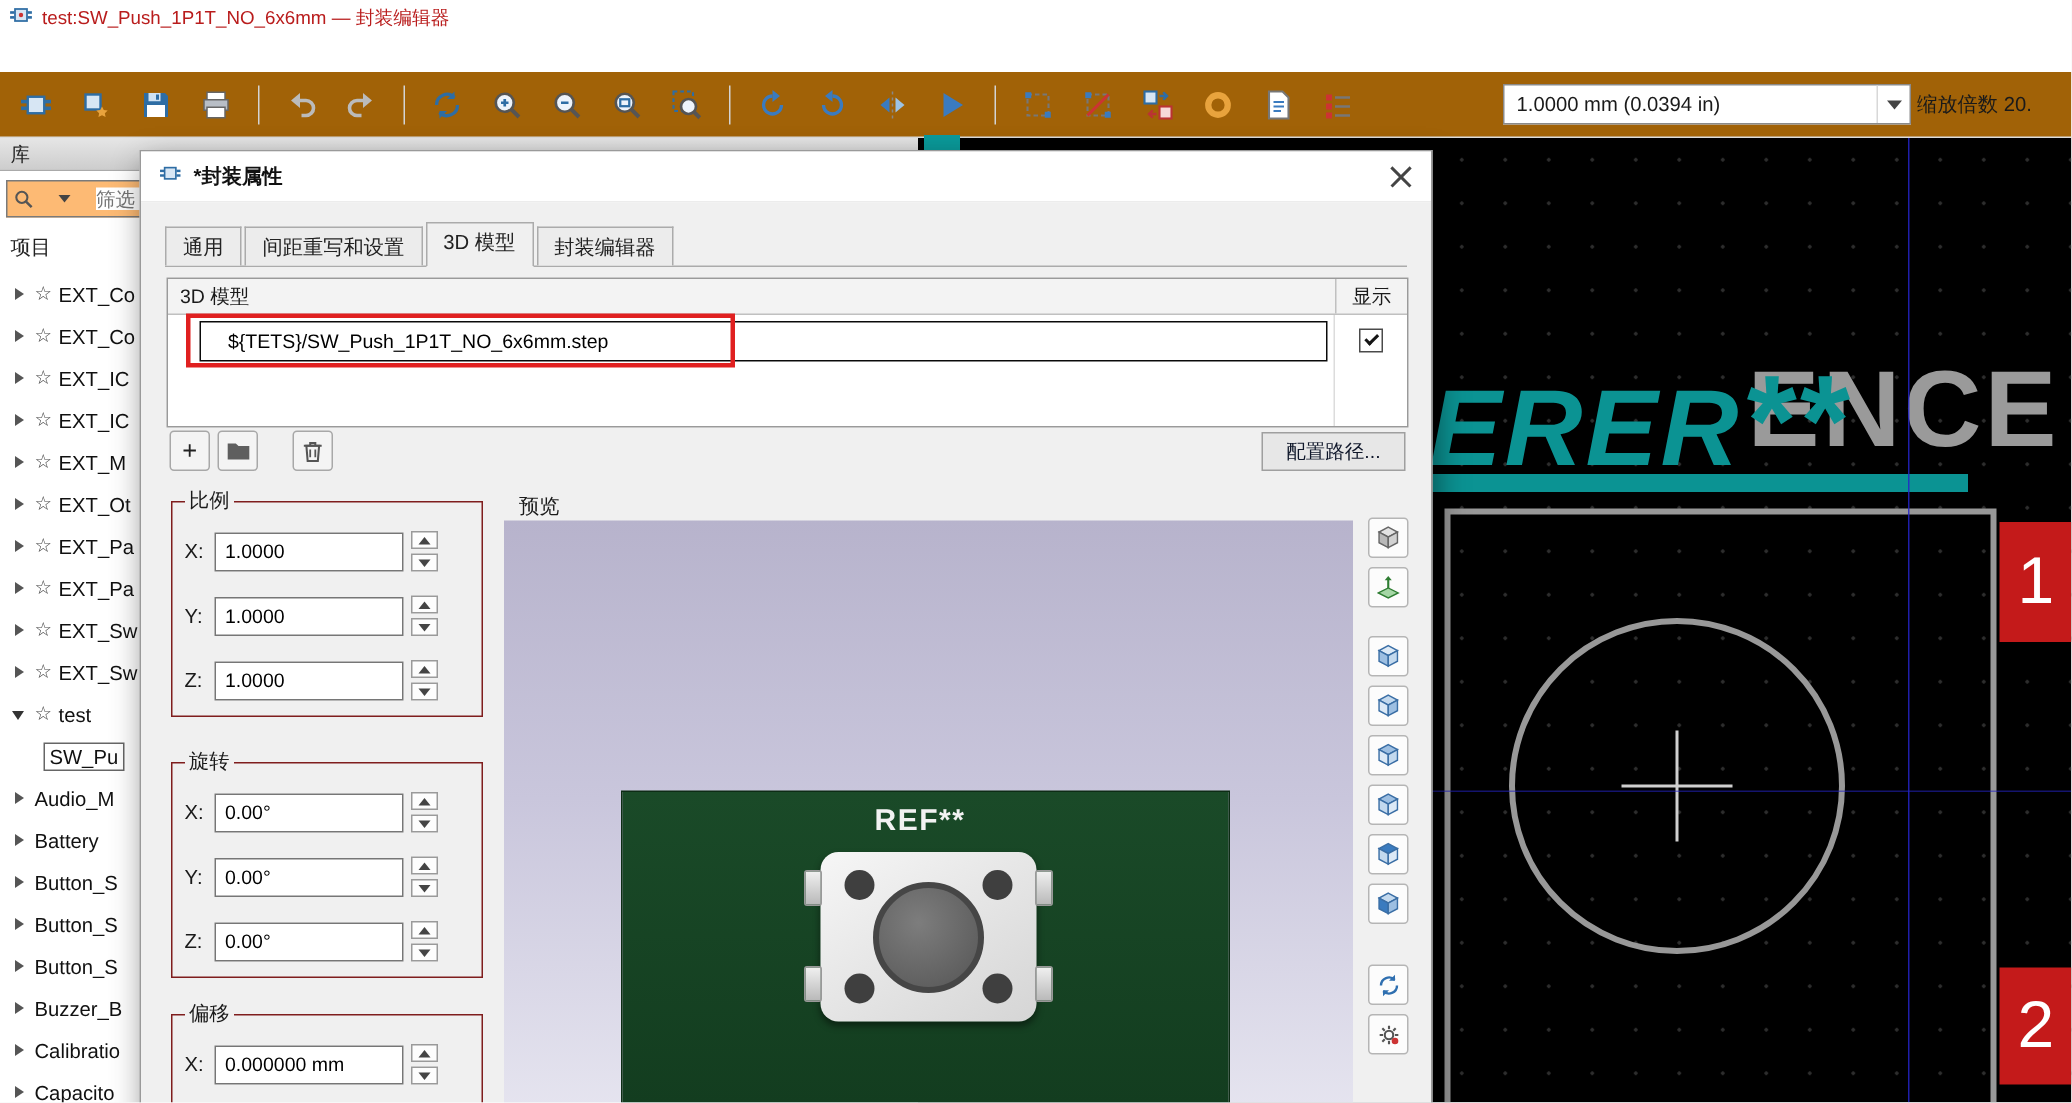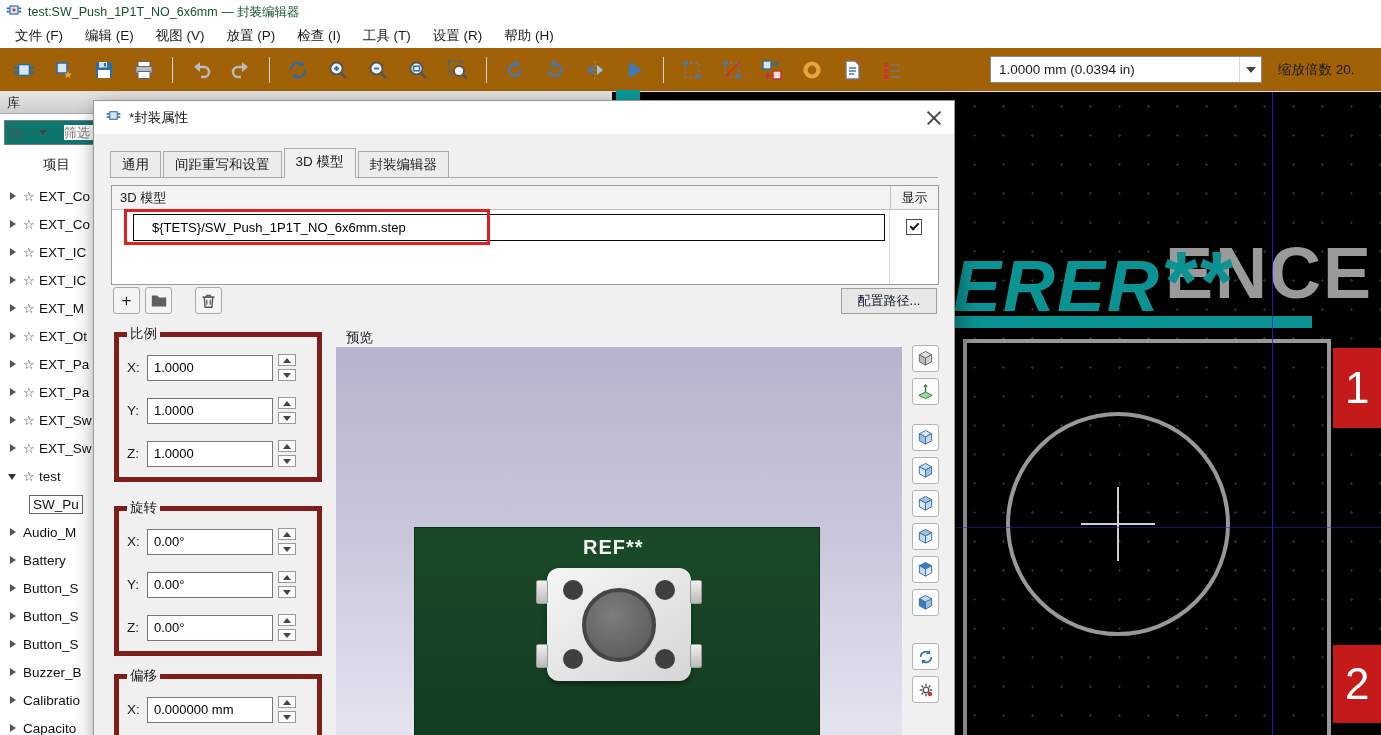--- a/index.html
+++ b/index.html
@@ -4,42 +4,42 @@
 <style>
   * { box-sizing: border-box; margin: 0; padding: 0; }
   html,body { width:1381px; height:735px; overflow:hidden; }
   body { font-family:"Liberation Sans","DejaVu Sans",sans-serif; color:#1a1a1a; background:#fff; }
   .screen { position:relative; width:1381px; height:735px; overflow:hidden; background:#fff; }
   button { font-family:inherit; cursor:pointer; }
   input { font-family:inherit; outline:none; }
 
   
   .titlebar { position:absolute; left:0; top:0; width:100%; height:24px; background:#fff; display:flex; align-items:center; padding-left:6px; gap:6px; }
-  .title-text { font-size:12.5px; color:#14532d; }
+  .title-text { font-size:12.5px; color:#b91c1c; }
 
   
   .menubar { position:absolute; left:0; top:24px; width:100%; height:24px; background:#fff; display:flex; align-items:center; padding-left:4px; }
   .menu-item { font-size:13.5px; padding:3px 11px; color:#1a1a1a; }
 
   
   .toolbar { position:absolute; left:0; top:48px; width:100%; height:44px; background:#a16207; border-bottom:1px solid #dcdcdc; display:flex; align-items:center; padding:0 8px 0 6px; gap:4px; }
   .tbtn { flex:none; width:36px; height:36px; display:flex; align-items:center; justify-content:center; background:transparent; border:0; border-radius:3px; }
   .tbtn svg { display:block; }
   .tsep { flex:none; width:1px; height:26px; background:#d4d4d4; margin:0 6px; }
   .grid-combo { flex:none; margin-left:auto; width:272px; height:27px; border:1px solid #8a8a8a; background:#fff; display:flex; align-items:center; font-size:13.5px; padding-left:8px; }
   .combo-arrow { margin-left:auto; width:22px; height:100%; border-left:1px solid #d8d8d8; display:flex; align-items:center; justify-content:center; }
   .tri-dn { width:0; height:0; border:5px solid transparent; border-top:6px solid #444; border-bottom:0; }
-  .zoom-label { flex:none; margin-left:12px; font-size:13.5px; white-space:nowrap; width:95px; overflow:hidden; }
+  .zoom-label { flex:none; font-size:13.5px; white-space:nowrap; width:95px; overflow:hidden; }
 
   
   .library-panel { position:absolute; left:0; top:92px; width:612px; bottom:0; background:#fff; z-index:1; }
   .lib-caption { position:absolute; left:0; top:0; width:612px; height:22px; background:linear-gradient(#e6e6e6,#cdcdcd); border-bottom:1px solid #aaa; font-size:13px; padding:2px 0 0 7px; color:#222; }
-  .lib-search { position:absolute; left:4px; top:28px; width:160px; height:25px; border:1px solid #7a7a7a; background:#0f766e; display:flex; align-items:center; padding:0 4px; gap:17px; }
+  .lib-search { position:absolute; left:4px; top:28px; width:160px; height:25px; border:1px solid #7a7a7a; background:#fdba74; display:flex; align-items:center; padding:0 4px; gap:17px; }
   .lib-search input { border:0; flex:1; min-width:0; font-size:13px; }
-  .lib-items-label { position:absolute; left:7px; top:64px; font-size:13.5px; color:#222;margin-left:36px; }
+  .lib-items-label { position:absolute; left:7px; top:64px; font-size:13.5px; color:#222; }
   .lib-tree { position:absolute; left:2px; top:90px; width:240px; }
   .tree-row { display:flex; align-items:center; height:28px; padding-left:6px; font-size:13.5px; color:#111; }
   .tree-row.child { padding-left:28px; }
   .chev { flex:none; width:10px; height:10px; margin-right:5px; position:relative; }
   .chev.right::after { content:""; position:absolute; left:2px; top:1px; border:4px solid transparent; border-left:6px solid #555; }
   .chev.down::after { content:""; position:absolute; left:0; top:3px; border:4px solid transparent; border-top:6px solid #333; }
   .star { flex:none; width:16px; color:#444; font-size:13px; }
   .star:empty { display:none; }
   .tlabel { white-space:nowrap; }
   .tree-row.selected .tlabel { outline:1px solid #666; background:#fff; padding:1px 3px; }
@@ -58,21 +58,21 @@
   .cross-v { position:absolute; left:505px; top:395px; width:2px; height:74px; background:#cfcfcf; }
   .cross-h { position:absolute; left:469px; top:431px; width:74px; height:2px; background:#cfcfcf; }
   .axis-v { position:absolute; left:660px; top:0; bottom:0; width:1px; background:#2525c8; opacity:.85; }
   .axis-h { position:absolute; left:0; right:0; top:435px; height:1px; background:#2525c8; opacity:.55; }
   .pad { position:absolute; left:721px; width:64px; background:#c41a1a; color:#fff; display:flex; align-items:center; padding-left:12px; font-size:44px; }
   .pad1 { top:256px; height:80px; }
   .pad2 { top:553px; height:78px; }
 
   
   .dialog { position:absolute; left:93px; top:100px; width:862px; height:660px; background:#f0f0f0; border:1px solid #9a9a9a; box-shadow:3px 8px 20px rgba(0,0,0,.45); z-index:10; }
-  .dlg-titlebar { position:absolute; left:0; top:0; width:100%; height:34px; background:#fff; display:flex; align-items:center; padding:0 12px 0 12px; gap:8px; border-bottom:1px solid #ececec; }
+  .dlg-titlebar { position:absolute; left:0; top:0; width:100%; height:34px; background:#fff; display:flex; align-items:center; padding:0 12px 0 12px; gap:8px; border-bottom:1px solid #ececec;font-weight:bold; }
   .dlg-title { font-size:13.5px; color:#111; }
   .dlg-close { margin-left:auto; width:16px; height:16px; position:relative; }
   .dlg-close i { position:absolute; left:-1px; top:7px; width:18px; height:1.8px; background:#444; }
   .dlg-close .a { transform:rotate(45deg); } .dlg-close .b { transform:rotate(-45deg); }
 
   .dlg-tabs { position:absolute; top:46px; left:16px; right:16px; height:31px; display:flex; align-items:flex-end; border-bottom:1px solid #ababab; }
   .tab { flex:none; padding:4px 11px; font-size:13.5px; background:#ececec; border:1px solid #ababab; border-bottom:none; margin-right:2px; height:26px; color:#222; }
   .tab.active { background:#f0f0f0; height:30px; margin-bottom:-1px; border-bottom:1px solid #f0f0f0; }
 
   .model-table { position:absolute; left:17px; top:84px; width:828px; height:100px; background:#fff; border:1px solid #9a9a9a; }
@@ -84,21 +84,21 @@
   .mt-check { position:absolute; right:16px; top:33px; width:16px; height:16px; border:1px solid #4a4a4a; background:#fff; }
   .mt-check .tick { position:absolute; left:3px; top:3px; width:9px; height:5px; border-left:2px solid #151515; border-bottom:2px solid #151515; transform:rotate(-45deg); }
   .red-annotation { position:absolute; left:30px; top:108px; width:366px; height:36px; border:3px solid #e02020; z-index:20; pointer-events:none; }
 
   .sq-btn { position:absolute; width:27px; height:27px; background:#f4f4f4; border:1px solid #a8a8a8; border-radius:3px; display:flex; align-items:center; justify-content:center; font-size:17px; color:#222; }
   .sq-btn.add { left:19px; top:186px; }
   .sq-btn.folder { left:51px; top:186px; }
   .sq-btn.trash { left:101px; top:186px; }
   .paths-btn { position:absolute; left:747px; top:187px; width:96px; height:26px; background:#e7e7e7; border:1px solid #9f9f9f; font-size:13px; color:#0f172a; }
 
-  .grp { position:absolute; left:20px; width:208px; border:5px solid #7f1d1d; padding:2px 8px 4px; }
+  .grp { position:absolute; left:20px; width:208px; border:1px solid #7f1d1d; padding:2px 8px 4px; }
   .grp legend { font-size:13.5px; padding:0 3px; }
   .grp.scale { top:224px; } .grp.rot { top:398px; } .grp.off { top:566px; height:94px; }
   .srow { display:flex; align-items:center; margin:9px 0 16px; }
   .srow:last-child { margin-bottom:6px; }
   .slabel { width:20px; font-size:13.5px; }
   .sinput { width:126px; height:26px; border:1px solid #767676; font-size:13px; padding:0 6px; background:#fff; }
   .spin { display:flex; flex-direction:column; margin-left:5px; gap:3px; }
   .spin button { width:18px; height:12px; border:1px solid #9a9a9a; background:#fdfdfd; display:flex; align-items:center; justify-content:center; padding:0; }
   .tri-up-s { width:0; height:0; border:4px solid transparent; border-bottom:5px solid #444; border-top:0; }
   .tri-dn-s { width:0; height:0; border:4px solid transparent; border-top:5px solid #444; border-bottom:0; }
@@ -130,31 +130,20 @@
             <rect x="1" y="12" width="4" height="2.4"></rect>
             <rect x="17" y="7.5" width="4" height="2.4"></rect>
             <rect x="17" y="12" width="4" height="2.4"></rect>
           </g>
           <circle cx="11" cy="11" r="2" fill="#c33"></circle>
         </svg>
     </span>
     <span class="title-text">test:SW_Push_1P1T_NO_6x6mm — 封装编辑器</span>
   </div>
 
-  <div class="menubar">
-
-  <span class="menu-item">文件 (F)</span>
-      <span class="menu-item">编辑 (E)</span>
-      <span class="menu-item">视图 (V)</span>
-      <span class="menu-item">放置 (P)</span>
-      <span class="menu-item">检查 (I)</span>
-      <span class="menu-item">工具 (T)</span>
-      <span class="menu-item">设置 (R)</span>
-      <span class="menu-item">帮助 (H)</span>
-    </div>
 
   <div class="toolbar">
     <button class="tbtn">
         <svg width="22" height="22" viewBox="0 0 22 22">
           <rect x="5.5" y="5.5" width="11" height="11" fill="#d7e6f4" stroke="#2e6da4" stroke-width="1.6"></rect>
           <g fill="#2e6da4">
             <rect x="1" y="7.5" width="4" height="2.4"></rect>
             <rect x="1" y="12" width="4" height="2.4"></rect>
             <rect x="17" y="7.5" width="4" height="2.4"></rect>
             <rect x="17" y="12" width="4" height="2.4"></rect>

